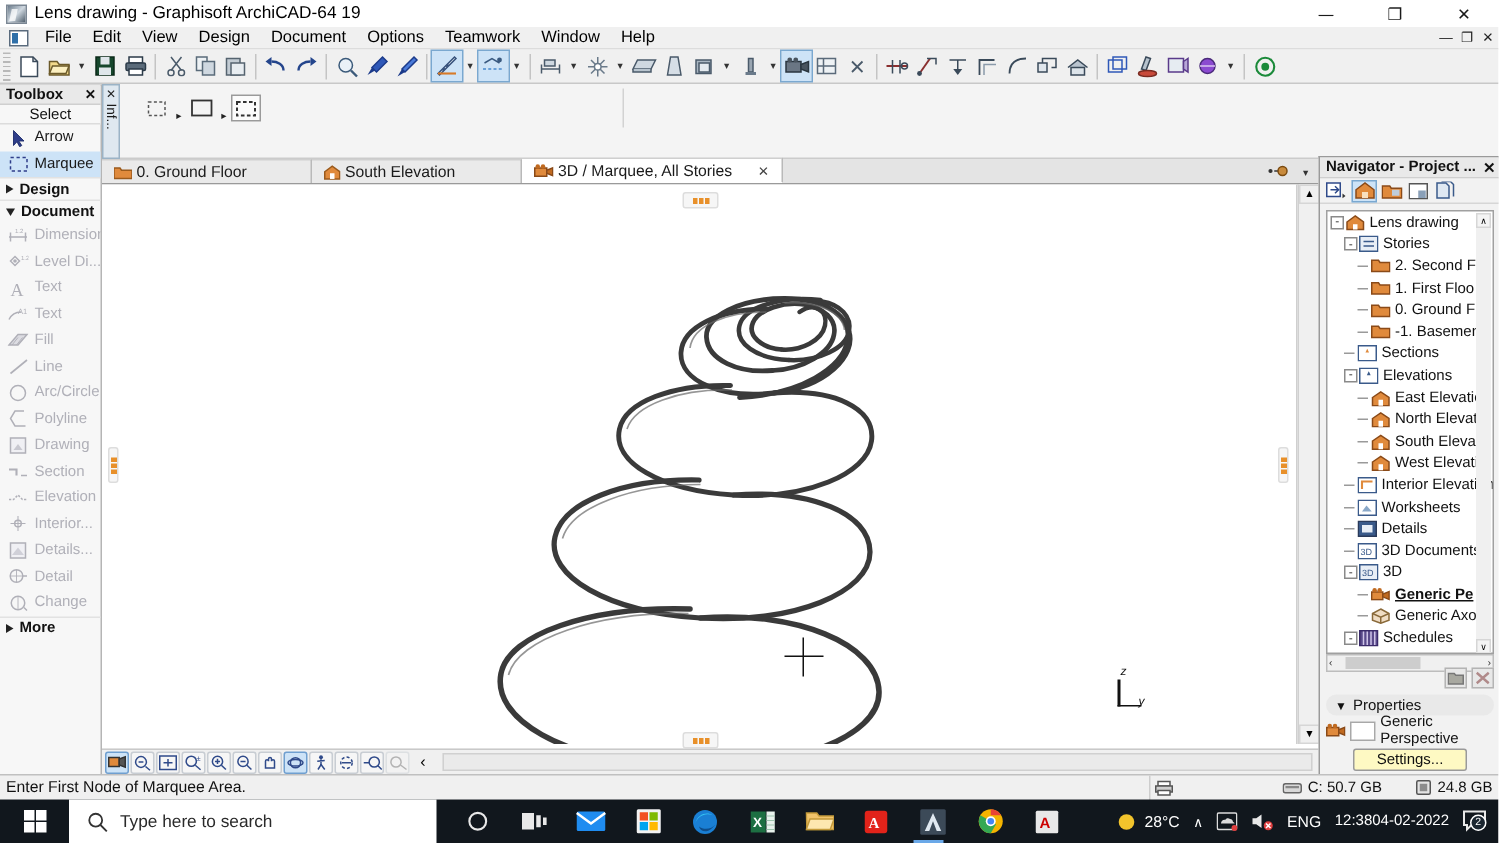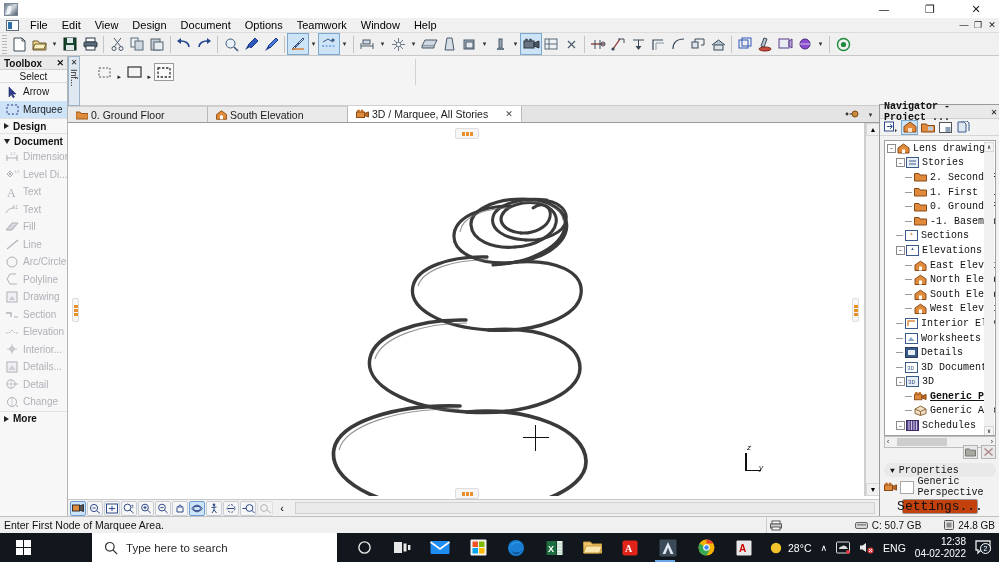--- a/index.html
+++ b/index.html
@@ -186,21 +186,21 @@
     width:16px; height:15px; display:flex; align-items:center; justify-content:center;
     border:1px solid #c8cdd3; background:#f6f6f6; margin-right:1px; border-radius:2px;
   }
   .cbtn.on { background:#cde3f7; border-color:#6f9fd0; }
   .cbtn.dim { opacity:.45; }
   .cbar-field { flex:1; height:12px; background:#eaeaea; border:1px solid #d0d0d0; margin-left:4px; margin-right:4px; }
 
   
   .navigator {
     position:absolute; left:879px; top:104px; width:121px; height:412px;
-    background:#f2f2f2; border-left:1px solid #9a9a9a; border-top:1px solid #9a9a9a;font-family:Liberation Mono, monospace;
+    background:#f2f2f2; border-left:1px solid #9a9a9a; border-top:1px solid #9a9a9a;
   }
   .nav-head {
     height:14px; background:#e9e9e9; display:flex; align-items:center; justify-content:space-between;
     padding:0 3px 0 4px; font-size:10px; font-weight:bold; color:#111; border-bottom:1px solid #cfcfcf;
   }
   .nav-tools {
     height:17px; display:flex; align-items:center; gap:1px; padding-left:3px;
     background:#f2f2f2; border-bottom:1px solid #d6d6d6;
   }
   .nav-tb { width:17px;height:15px; display:flex;align-items:center;justify-content:center; border:1px solid transparent; }
@@ -232,63 +232,64 @@
     background:#e9e9e9; border-radius:7px; display:flex; align-items:center; gap:4px; padding-left:6px;
     font-size:10px; color:#111;
   }
   .nav-propval {
     position:absolute; left:4px; top:375px; width:112px; height:14px; display:flex; align-items:center; gap:3px;
   }
   .nav-propval .box { width:20px; height:13px; background:#fff; border:1px solid #a8a8a8; }
   .nav-propval .txt { font-size:10px; color:#111; }
   .nav-settings {
     position:absolute; left:22px; top:394px; width:76px; height:15px;
-    background:#c2410c; border:1px solid #9a9a9a; border-radius:2px;
-    display:flex; align-items:center; justify-content:center; font-size:13px; color:#111;
+    background:#fef9c3; border:1px solid #9a9a9a; border-radius:2px;
+    display:flex; align-items:center; justify-content:center; font-size:10px; color:#111;
   }
 
   
   .statusbar {
     position:absolute; left:0; top:516px; width:999px; height:17px;
     background:#f0f0f0; border-top:1px solid #c0c0c0; display:flex; align-items:center;
   }
   .statusbar .msg { padding-left:4px; font-size:10.5px; color:#111; }
   .statusbar .right { position:absolute; right:4px; display:flex; align-items:center; gap:23px; font-size:10px; color:#111; }
   .statusbar .sep { position:absolute; left:766px; top:0; width:1px; height:17px; background:#cdcdcd; }
 
   
   .taskbar {
     position:absolute; left:0; top:533px; width:999px; height:29px; background:#11171d;
     display:flex; align-items:center;
   }
   .tb-start { width:46px; height:29px; display:flex; align-items:center; justify-content:center; }
   .winlogo { width:15px; height:15px; display:grid; grid-template-columns:7px 7px; grid-template-rows:7px 7px; gap:1px; }
   .winlogo i { background:#ffffff; display:block; }
   .searchbox {
-    width:245px; height:29px; background:#ffffff; display:flex; align-items:center; gap:8px; padding-left:12px;margin-left:46px;
+    width:245px; height:29px; background:#ffffff; display:flex; align-items:center; gap:8px; padding-left:12px;
   }
   .searchbox .ph { font-size:11.5px; color:#2a2a2a; }
   .tb-icons { display:flex; align-items:center; gap:0px; margin-left:8px; }
   .tb-ic { width:38px; height:29px; display:flex; align-items:center; justify-content:center; position:relative; }
   .tb-right { position:absolute; right:0; top:0; height:29px; display:flex; align-items:center; gap:9px; padding-right:6px; color:#fff; font-size:10.5px; }
-  .tb-clock { display:flex; flex-direction:column; align-items:flex-end; line-height:1.15; font-size:10px; color:#fff; }
+  .tb-clock { display:flex; flex-direction:row; align-items:center; line-height:1.15; font-size:10px; color:#fff; }
   .badge {
     position:absolute; right:2px; bottom:2px; width:11px; height:11px; border-radius:50%;
     background:#1b2630; color:#fff; font-size:7px; display:flex; align-items:center; justify-content:center;
     border:1px solid #fff;
   }
   svg { display:block; }
 </style>
 </head>
 <body>
 
 <div id="app">
 
   <div class="titlebar">
     <div class="appicon"></div>
+    <div class="ttl">Lens drawing - Graphisoft ArchiCAD-64 19</div>
     <div class="winbtns">
       <div class="winbtn">
           <span>—</span>
         </div>
       <div class="winbtn">
           <span>❐</span>
         </div>
       <div class="winbtn close">
           <span>✕</span>
         </div>

